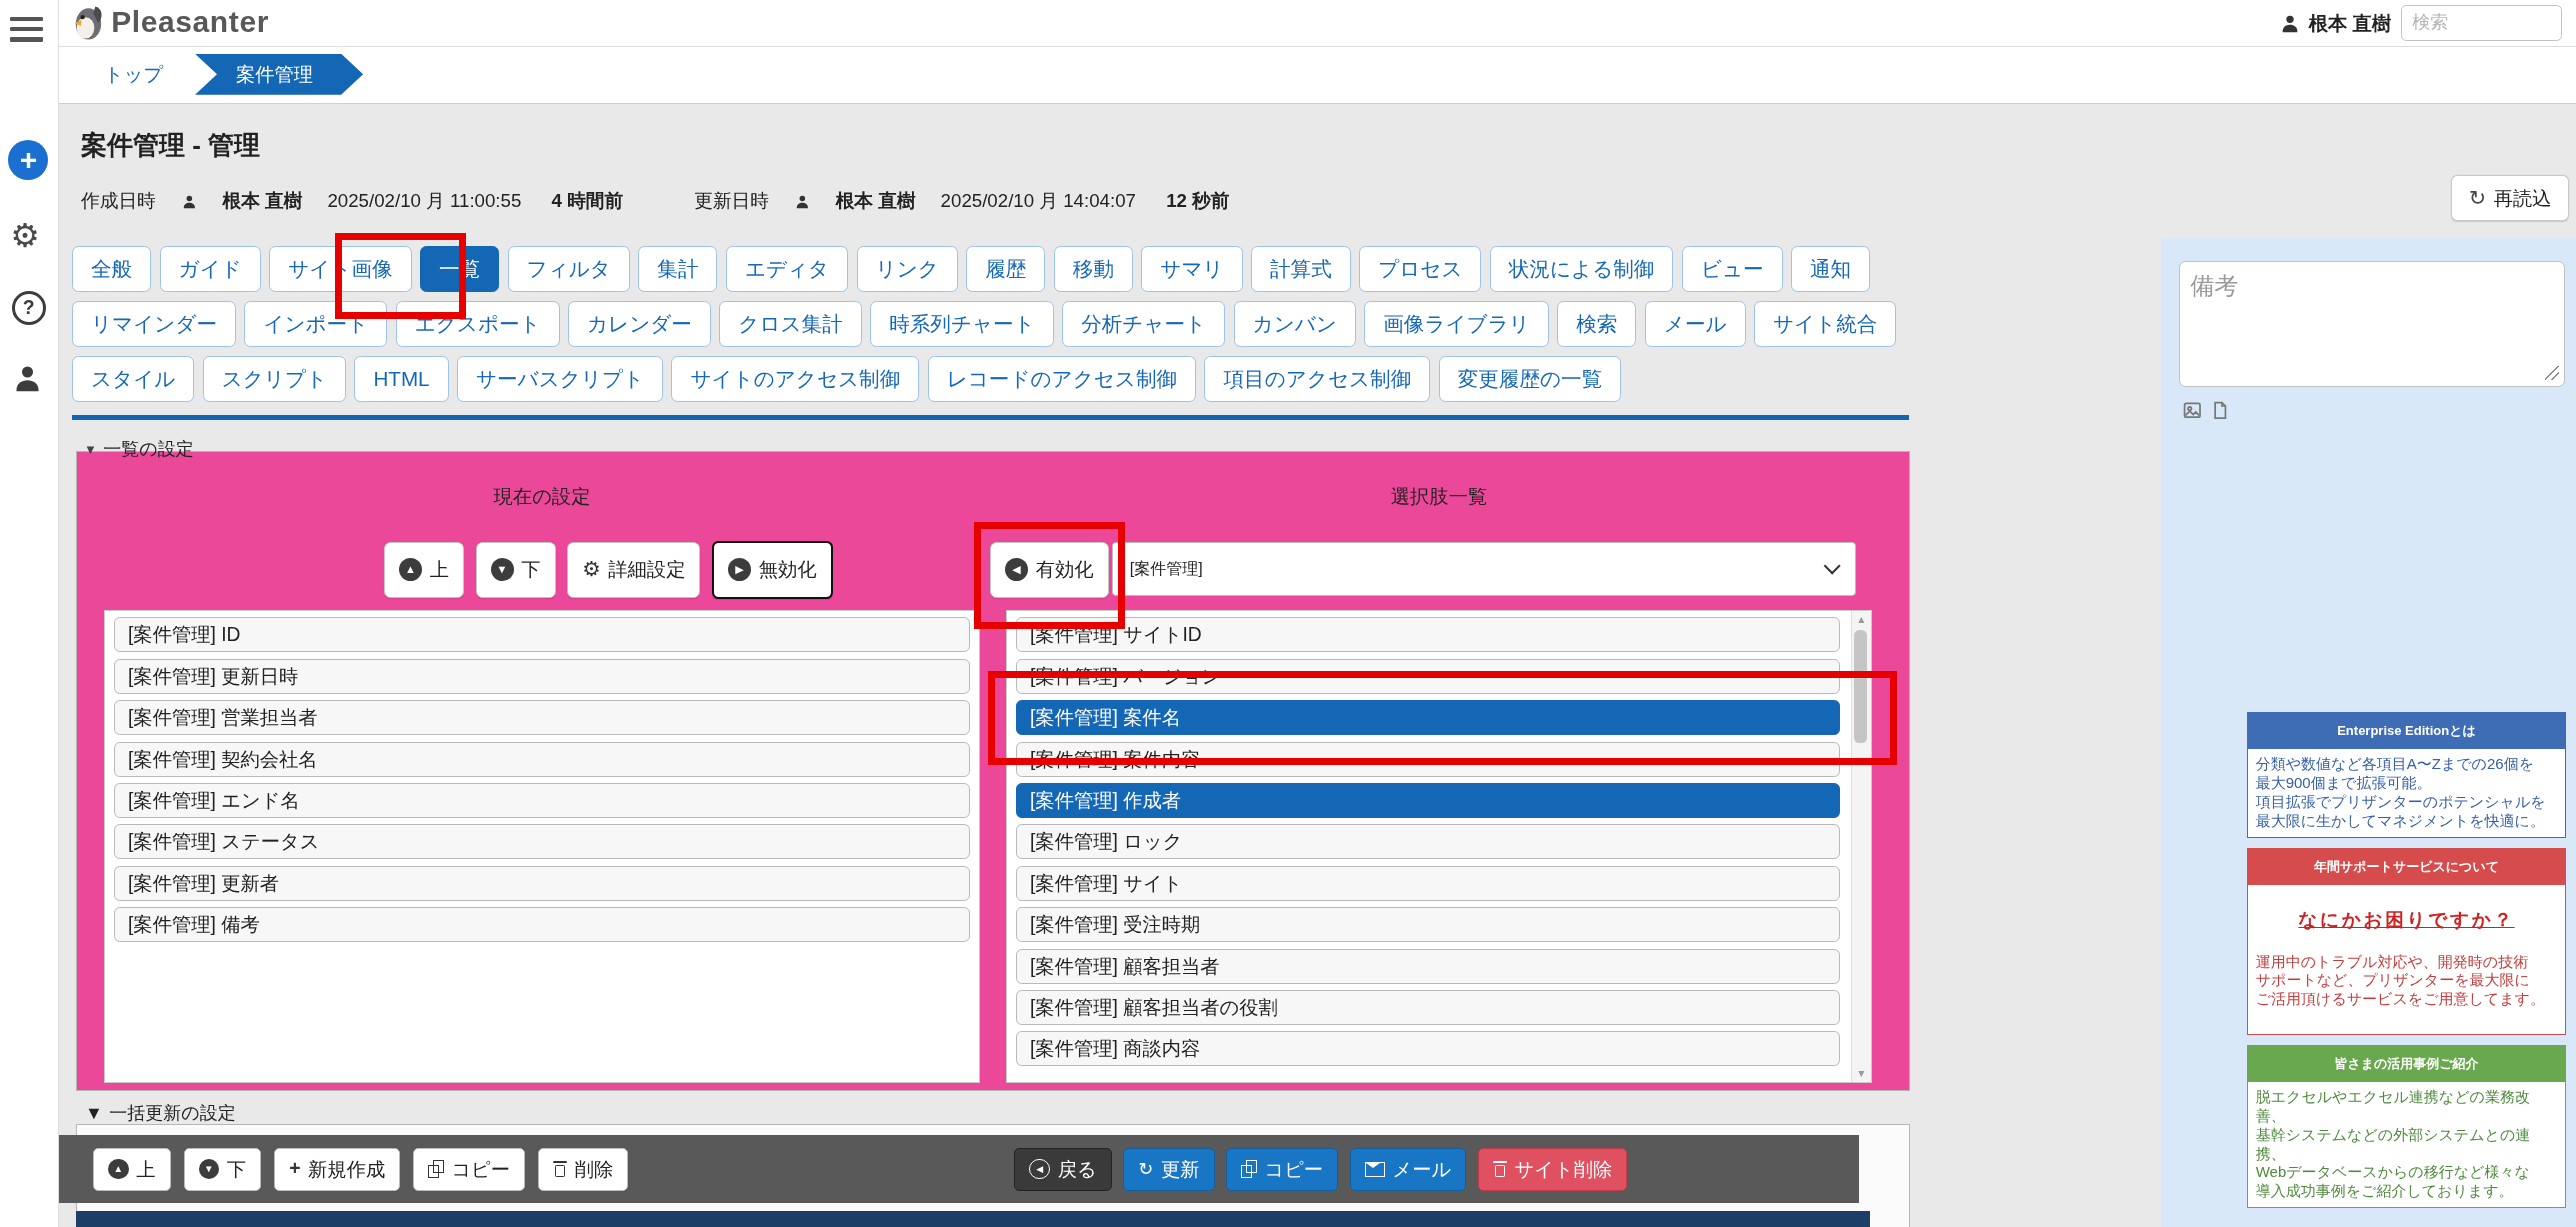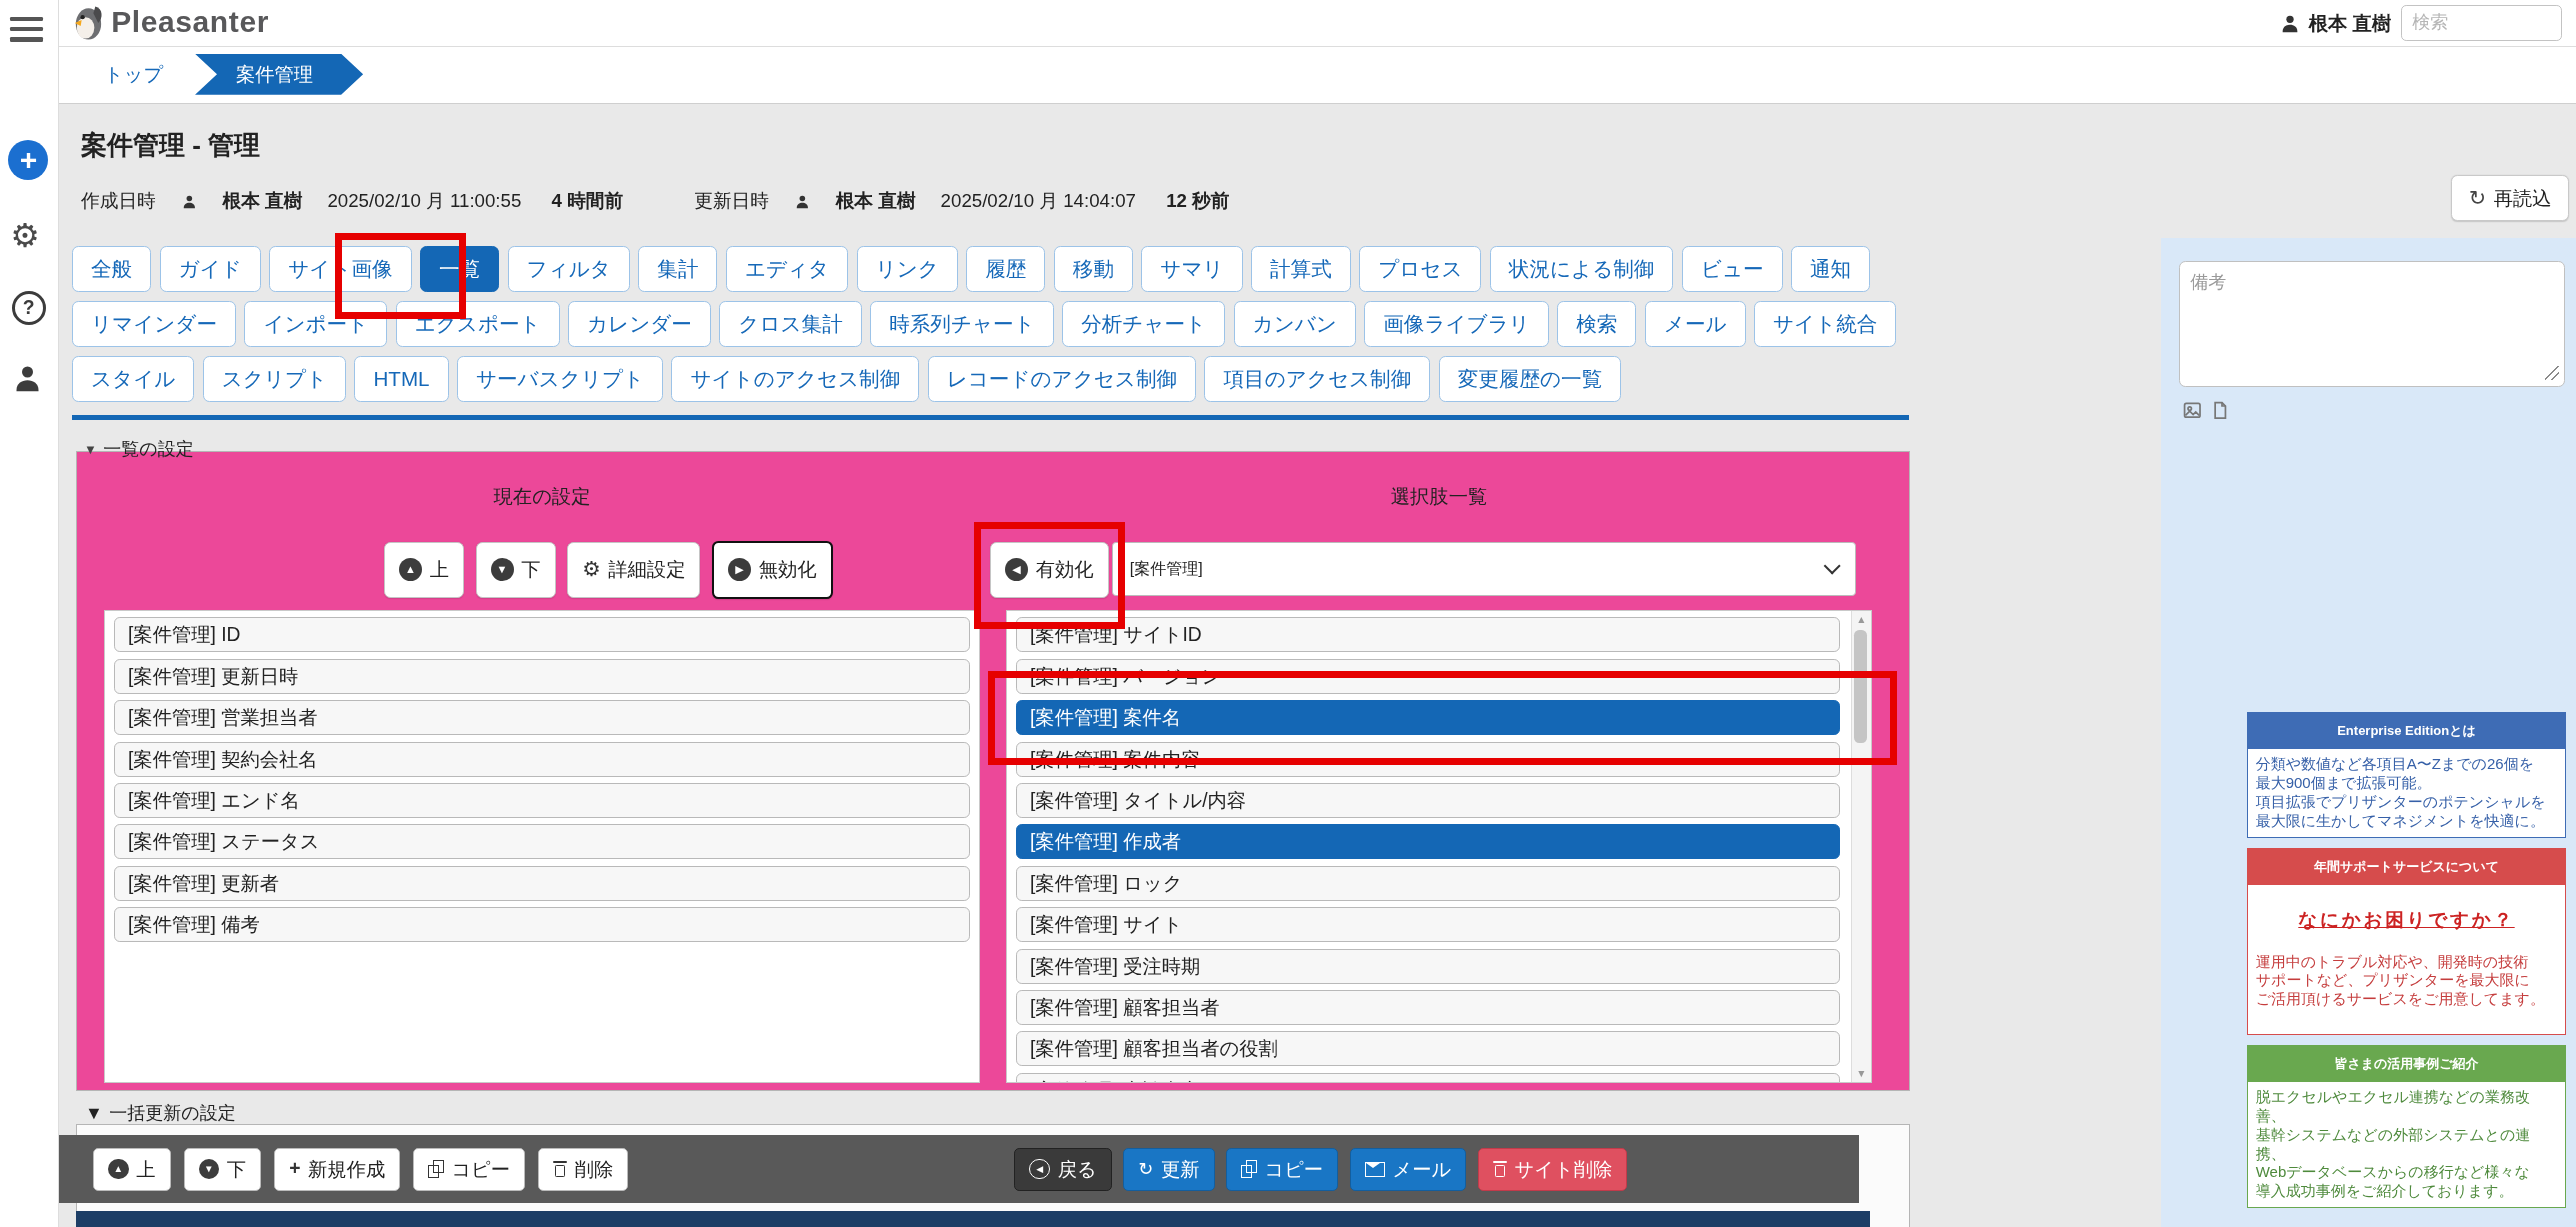--- a/index.html
+++ b/index.html
@@ -91,21 +91,21 @@
   .icon-trash{position:relative;width:14px;height:16.7px;display:inline-block;flex:0 0 auto;}
   .icon-trash::before{content:"";position:absolute;top:4.5px;left:1.9px;right:1.9px;bottom:0;border:1.9px solid currentColor;border-radius:1.3px;}
   .icon-trash::after{content:"";position:absolute;top:0;left:0;right:0;height:2.6px;background:currentColor;border-radius:1.3px;}
   .tb-white .icon-trash{color:#333;} .tb-red .icon-trash{color:#fff;}
   .icon-mail{position:relative;width:18px;height:13px;border:1.3px solid #fff;display:inline-block;flex:0 0 auto;}
   .icon-mail::before{content:"";position:absolute;top:0;left:0.6px;width:0;height:0;border:7px solid transparent;border-top:5.8px solid #fff;}
   .navy-bar{position:absolute;left:76px;top:1211px;width:1794px;height:16.7px;background:#1d3e66;z-index:11;}
   
   .sidebar{position:absolute;left:2161px;top:238px;width:415px;height:989px;background:#d9e8f8;z-index:8;}
   .memo{position:absolute;left:18px;top:23px;width:386px;height:126px;border:1.3px solid #c0c0c0;border-radius:6.4px;
-    font-size:18px;padding:7.7px 10.3px;color:#333;box-sizing:border-box;resize:none;font-family:inherit;background:#fff;}
+    font-size:24px;padding:7.7px 10.3px;color:#333;box-sizing:border-box;resize:none;font-family:inherit;background:#fff;}
   .memo::placeholder{color:#9a9a9a;}
   .memo-resize{position:absolute;left:384px;top:128px;width:14px;height:14px;pointer-events:none;
     background:linear-gradient(135deg,transparent 45%,#8a8a8a 45% 53%,transparent 53% 68%,#8a8a8a 68% 76%,transparent 76%);}
   .memo-icons{position:absolute;left:20.6px;top:162px;display:flex;gap:7.7px;color:#777;}
   .promos{position:absolute;left:86px;top:474px;width:319px;display:flex;flex-direction:column;gap:10.3px;}
   .promo{border:1.3px solid;background:#fff;}
   .promo-h{height:36px;display:flex;align-items:center;justify-content:center;color:#fff;font-size:13px;font-weight:bold;white-space:nowrap;}
   .promo-b{padding:6.4px 7.7px;font-size:15px;line-height:18.7px;white-space:pre-line;}
   .promo.blue{border-color:#3e6cb5;} .promo.blue .promo-h{background:#3e6cb5;} .promo.blue .promo-b{color:#3660a8;}
   .promo.red{border-color:#d64c4c;} .promo.red .promo-h{background:#d64c4c;} .promo.red .promo-b{color:#c53d3d;}
@@ -292,21 +292,20 @@
       <div class="list-item">[案件管理] ステータス</div>
       <div class="list-item">[案件管理] 更新者</div>
       <div class="list-item">[案件管理] 備考</div>
     </div>
 
     <div class="listbox with-scroll" style="left:929px;width:866px;">
       <div class="list-item">[案件管理] サイトID</div>
       <div class="list-item">[案件管理] バージョン</div>
       <div class="list-item selected">[案件管理] 案件名</div>
       <div class="list-item">[案件管理] 案件内容</div>
-      <div class="list-item">[案件管理] タイトル/内容</div>
       <div class="list-item selected">[案件管理] 作成者</div>
       <div class="list-item">[案件管理] ロック</div>
       <div class="list-item">[案件管理] サイト</div>
       <div class="list-item">[案件管理] 受注時期</div>
       <div class="list-item">[案件管理] 顧客担当者</div>
       <div class="list-item">[案件管理] 顧客担当者の役割</div>
       <div class="list-item">[案件管理] 商談内容</div>
       <div class="vscroll">
         <div class="arr" style="top:2.6px;">▲</div>
         <div class="thumb"></div>

